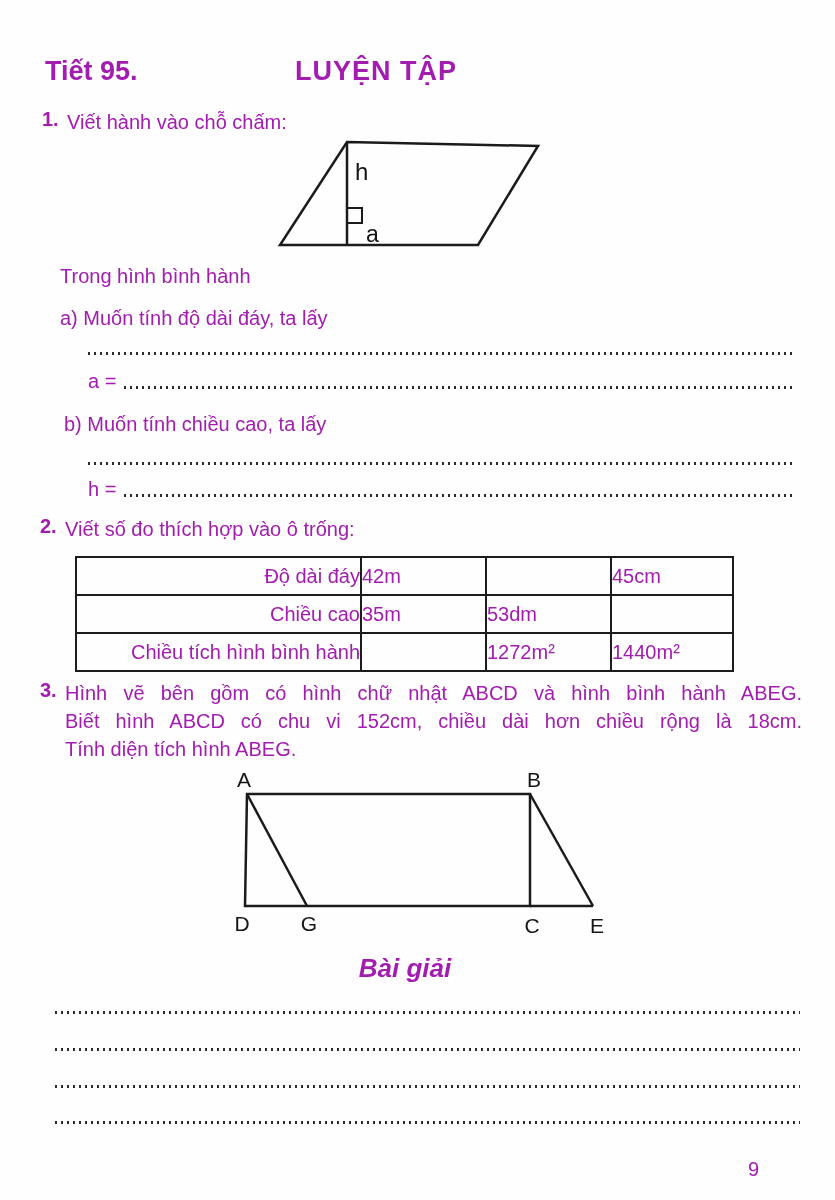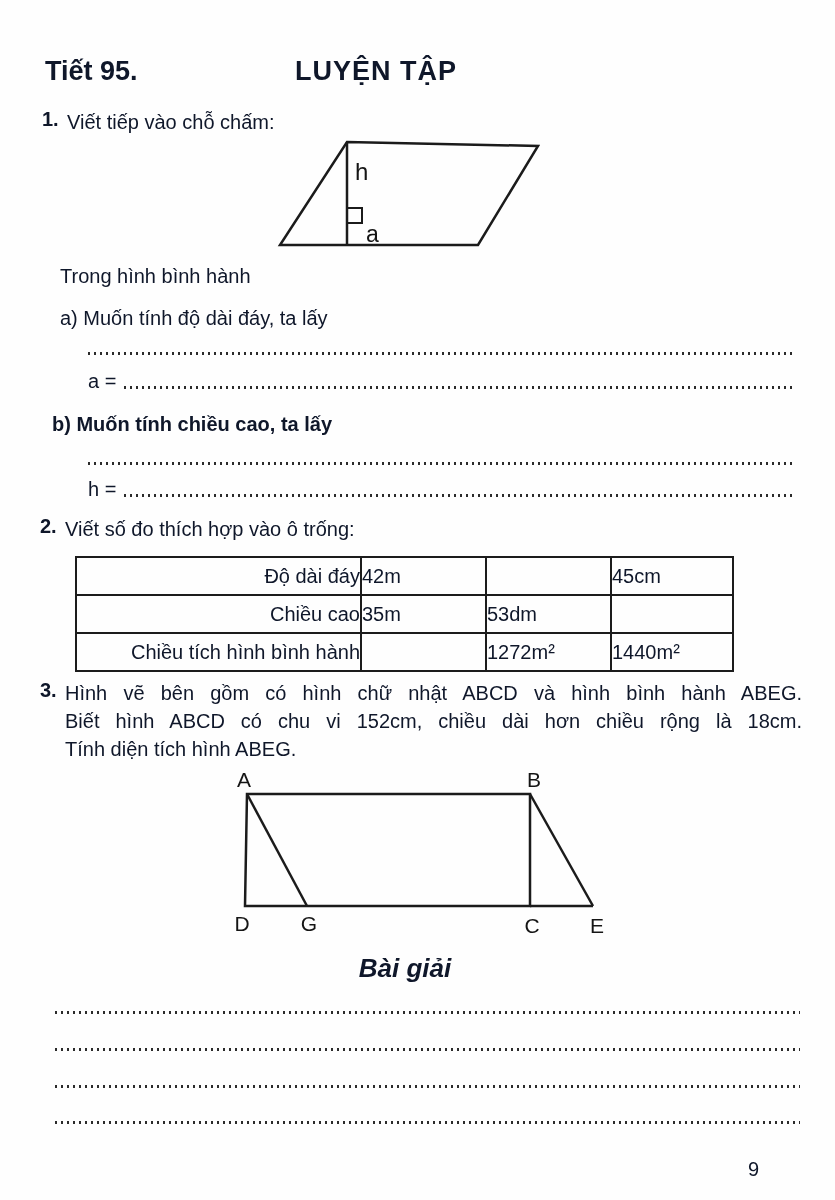--- a/index.html
+++ b/index.html
@@ -2,21 +2,21 @@
 <html><head>
 <meta charset="utf-8">
 <style>
   html,body { margin:0; padding:0; background:#e8e8e8; }
   .page {
     position:relative;
     width:835px; height:1200px;
     margin:0 auto;
     background:#fefefe;
     font-family:"Liberation Sans","DejaVu Sans",sans-serif;
-    color:#0f172a;
+    color:#a21caf;
     overflow:hidden;
   }
   .abs { position:absolute; }
   .body-text { font-size:20px; line-height:28px; white-space:nowrap; }
   .num { font-weight:bold; font-size:20px; }
   .title-lesson { font-size:27px; font-weight:bold; }
   .title-main { font-size:27px; font-weight:bold; letter-spacing:1px; }
   .justified { white-space:normal; text-align:justify; text-align-last:justify; }
 
   .dots {
@@ -61,41 +61,41 @@
 </style>
 </head>
 <body>
 
 <div class="page">
 
   <div class="abs title-lesson" style="left:45px; top:56px;">Tiết 95.</div>
   <div class="abs title-main" style="left:295px; top:56px;">LUYỆN TẬP</div>
 
   <div class="abs num" style="left:42px; top:108px;">1.</div>
-  <div class="abs body-text" style="left:67px; top:108px;">Viết tiếp vào chỗ chấm:</div>
+  <div class="abs body-text" style="left:67px; top:108px;">Viết hành vào chỗ chấm:</div>
 
   <svg class="abs" style="left:258px; top:130px;" width="300" height="130" viewBox="0 0 300 130">
     <polygon class="shape" points="89,12 280,16 220,115 22,115"></polygon>
     <line class="shape" x1="89" y1="12" x2="89" y2="115"></line>
     <rect class="shape" x="89" y="78" width="15" height="15" style="stroke-width:2"></rect>
     <text x="97" y="50" font-size="24">h</text>
     <text x="108" y="112" font-size="23">a</text>
   </svg>
 
   <div class="abs body-text" style="left:60px; top:262px;">Trong hình bình hành</div>
   <div class="abs body-text" style="left:60px; top:304px;">a) Muốn tính độ dài đáy, ta lấy</div>
 
   <div class="abs dots" style="left:88px; top:352px; width:707px;"></div>
 
   <div class="abs answer-eq" style="left:88px; top:370px; width:704px;">
     <span class="label">a =</span>
     <div class="dots-fill"></div>
   </div>
 
-  <div class="abs body-text" style="left:52px; top:410px;font-weight:bold;">b) Muốn tính chiều cao, ta lấy</div>
+  <div class="abs body-text" style="left:64px; top:410px;">b) Muốn tính chiều cao, ta lấy</div>
 
   <div class="abs dots" style="left:88px; top:462px; width:707px;"></div>
 
   <div class="abs answer-eq" style="left:88px; top:478px; width:704px;">
     <span class="label">h =</span>
     <div class="dots-fill"></div>
   </div>
 
   <div class="abs num" style="left:40px; top:515px;">2.</div>
   <div class="abs body-text" style="left:65px; top:515px;">Viết số đo thích hợp vào ô trống:</div>

